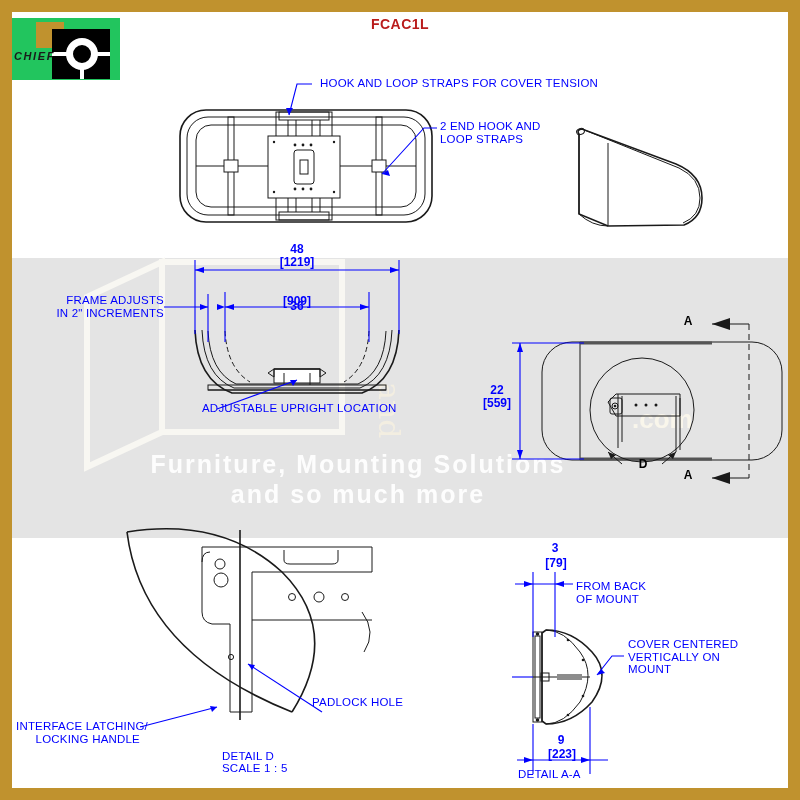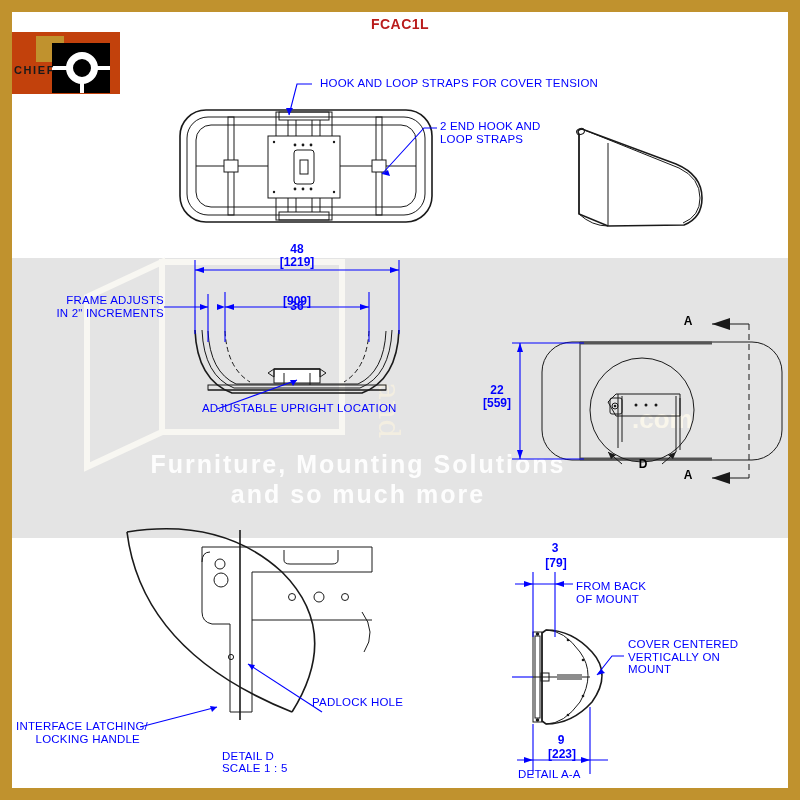--- a/index.html
+++ b/index.html
@@ -105,24 +105,25 @@
     font-size: 14px;
     font-weight: bold;
     color: #b91c1c;
     letter-spacing: 0.5px;
   }
 
   
   .logo-box {
     position: absolute;
     left: 0px;
-    top: 20px;
+    top: 6px;
     width: 108px;
     height: 62px;
-    background: #c2410c;
+    background: #22c55e;
+    font-style: italic;
   }
   .logo-gold {
     position: absolute;
     left: 24px; top: 4px;
     width: 28px; height: 26px;
     background: #c0922e;
   }
   .logo-black {
     position: absolute;
     left: 40px; top: 11px;

